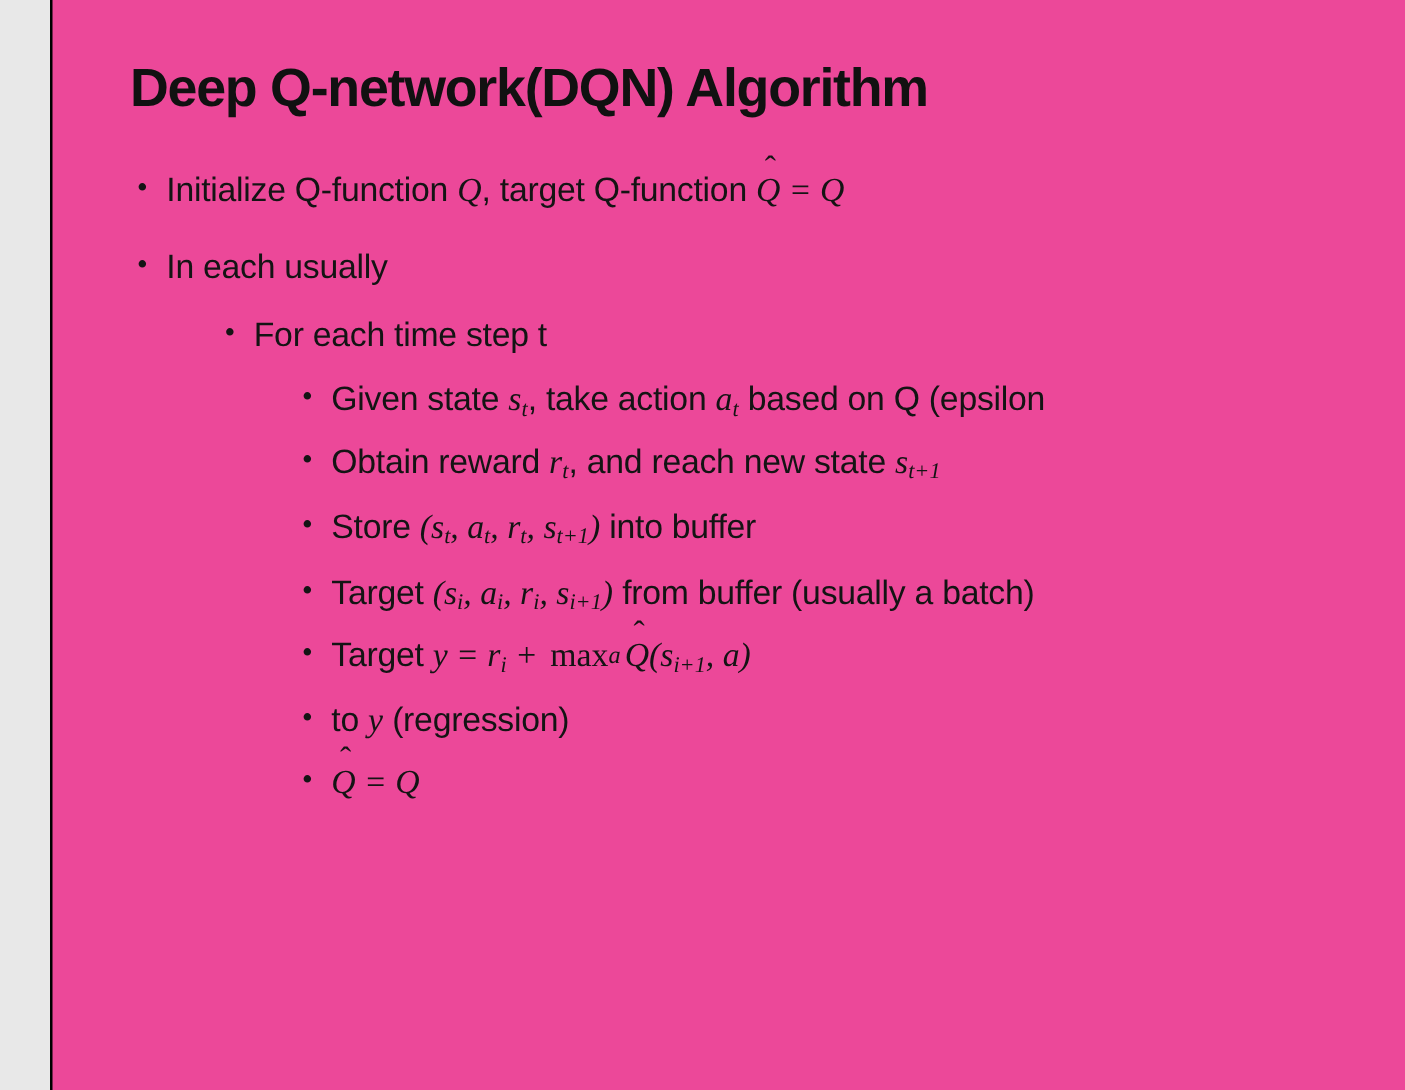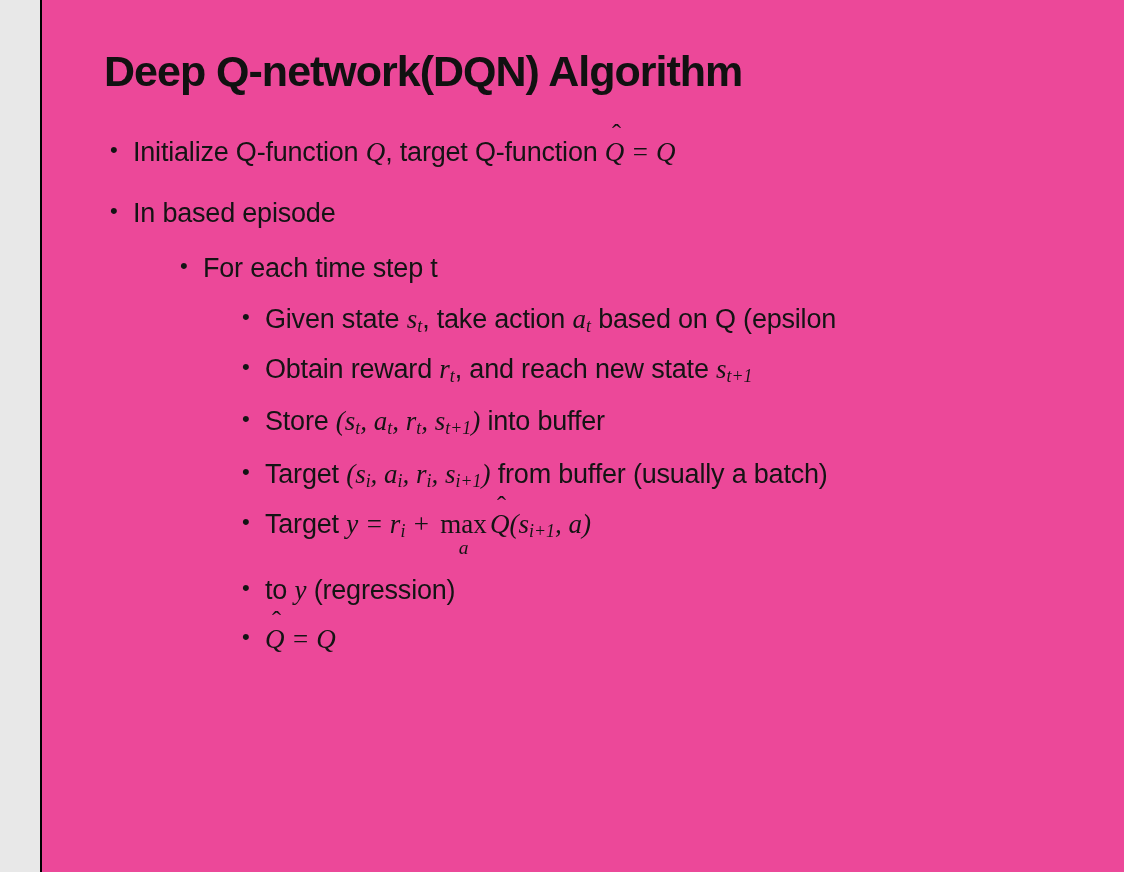--- a/index.html
+++ b/index.html
@@ -50,21 +50,21 @@
     font-family:"Liberation Serif", serif; font-style:italic; letter-spacing:0;
   }
   .qhat .hat {
     position:absolute; left:50%; top:-0.52em;
     transform:translateX(-30%);
     font-style:normal; font-size:1em; line-height:1;
     font-family:"Liberation Serif", serif;
   }
   
   .maxstack {
-    display:inline-flex; flex-direction:column; align-items:center;
+    display:inline-flex; flex-direction:row; align-items:center;
     margin:0 0.12em; vertical-align:baseline;
   }
   .maxstack .maxword {
     font-family:"Liberation Serif", serif; font-style:normal;
     line-height:1.0; letter-spacing:0;
   }
   .maxstack .maxunder {
     font-family:"Liberation Serif", serif; font-style:italic;
     font-size:0.72em; line-height:1.0; letter-spacing:0;
   }
@@ -92,21 +92,21 @@
       <span class="marker">•</span>
       <div class="content">
         <div class="line"><span class="t">Initialize Q-function </span><span class="v">Q</span><span class="t">, target Q-function </span><span class="qhat"><span class="hat">ˆ</span><span>Q</span></span><span class="v"> = Q</span>
         </div>
       </div>
     </div>
 
     <div class="row l1 row-episode">
       <span class="marker">•</span>
       <div class="content">
-        <div class="line"><span class="t">In based episode</span>
+        <div class="line"><span class="t">In each usually</span>
         </div>
       </div>
     </div>
 
     <div class="row l2 row-timestep">
       <span class="marker">•</span>
       <div class="content">
         <div class="line"><span class="t">For each time step t</span>
         </div>
       </div>

